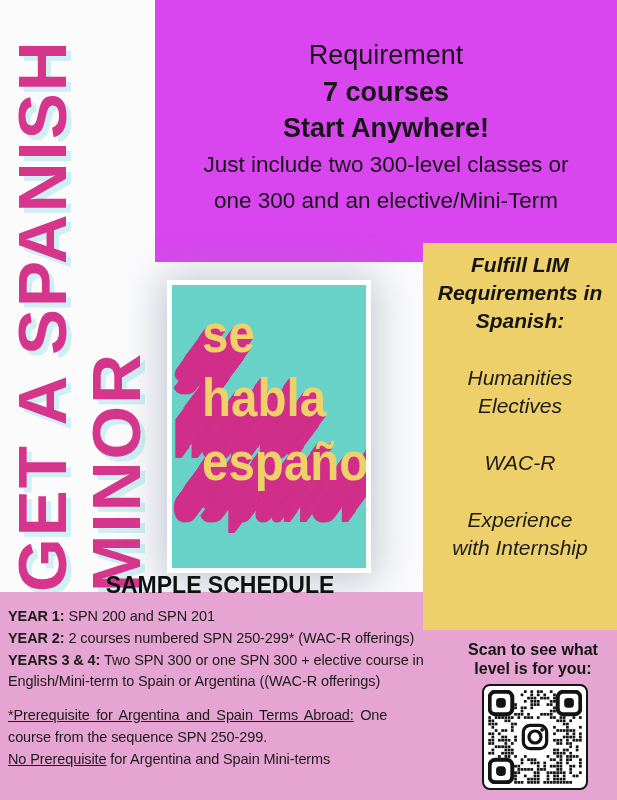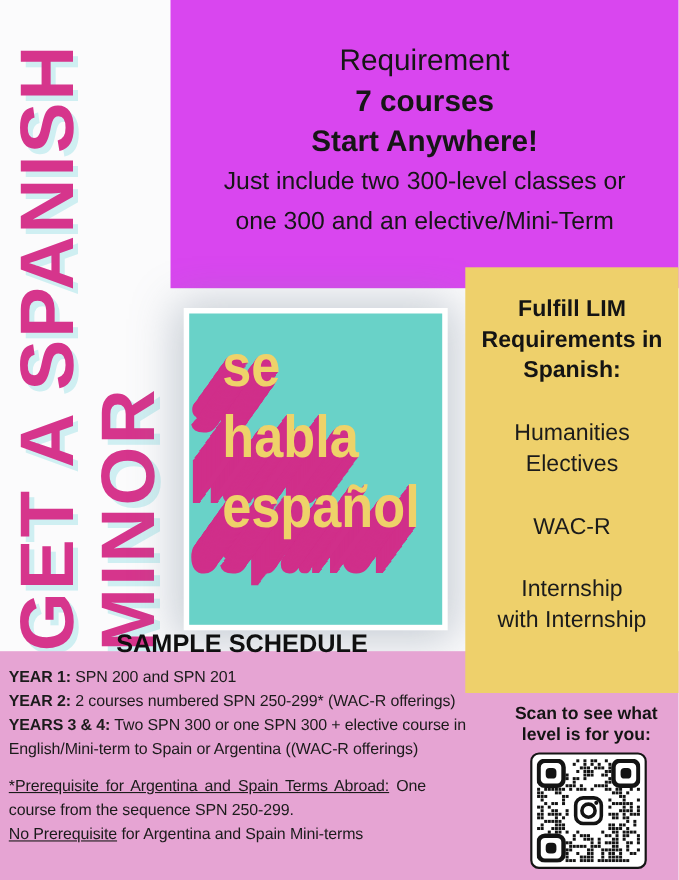--- a/index.html
+++ b/index.html
@@ -28,40 +28,41 @@
     background:#d946ef;
     display:flex;flex-direction:column;align-items:center;
     padding-top:37px;text-align:center;
   }
   .teal-line{font-size:22.5px;line-height:36.5px;color:#161616;}
   .teal-line.head{font-size:27px;}
   .teal-line.bold{font-size:27px;font-weight:800;}
 
   
   .frame{
-    position:absolute;left:167px;top:280px;width:240px;height:293px;
+    position:absolute;left:167px;top:280px;width:204px;height:293px;
     background:#ffffff;padding:5px;
     box-shadow:0 2px 38px 6px rgba(125,140,158,0.45);
   }
   .frame-inner{
     position:relative;width:100%;height:100%;
     background:#69d2c8;overflow:hidden;
   }
   .poster-words{
     position:absolute;left:30px;top:16px;
     font-weight:800;font-size:54px;line-height:64px;
     color:#eed269;transform:scaleX(.88);transform-origin:left top;
     white-space:nowrap;
   }
 
   
   .yellow-box{
     position:absolute;left:423px;top:243px;width:194px;height:387px;
     background:#eed06b;z-index:3;text-align:center;
-    padding-top:24px;
+    padding-top:8px;
+    font-style:italic;
   }
   .lim-heading{font-weight:800;font-size:21px;line-height:28px;color:#141414;}
   .lim-item{font-size:21px;line-height:28px;margin-top:29px;color:#1b1b1b;}
 
   
   .pink-band{
     position:absolute;left:0;top:592px;width:617px;height:208px;
     background:#e6a4d3;
   }
   .schedule{position:absolute;left:8px;top:572px;width:432px;}
@@ -124,21 +125,21 @@
     </div>
   <div id="lim-items" data-name="lim-items">
       <div class="lim-item" data-name="lim-item">
         <div data-name="lim-item-line">Humanities</div>
         <div data-name="lim-item-line">Electives</div>
       </div>
       <div class="lim-item" data-name="lim-item">
         <div data-name="lim-item-line">WAC-R</div>
       </div>
       <div class="lim-item" data-name="lim-item">
-        <div data-name="lim-item-line">Internship</div>
+        <div data-name="lim-item-line">Experience</div>
         <div data-name="lim-item-line">with Internship</div>
       </div>
     </div>
 </div>
 
 <div class="pink-band" data-name="sample-schedule-band"></div>
 
 <div class="schedule" data-name="sample-schedule">
   <div class="schedule-heading" data-name="sample-schedule-heading">SAMPLE SCHEDULE</div>
   <div class="sched-lines" id="sched-lines" data-name="schedule-lines">

